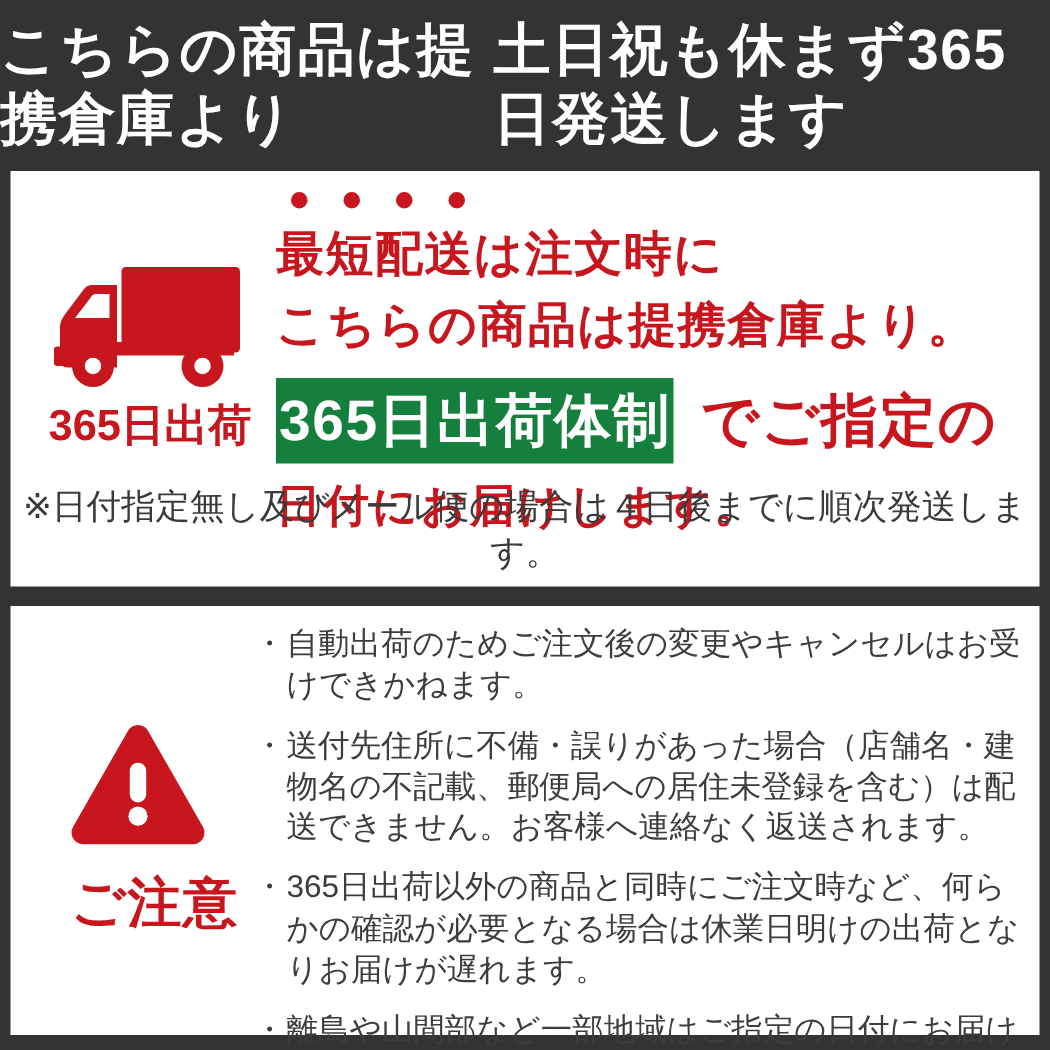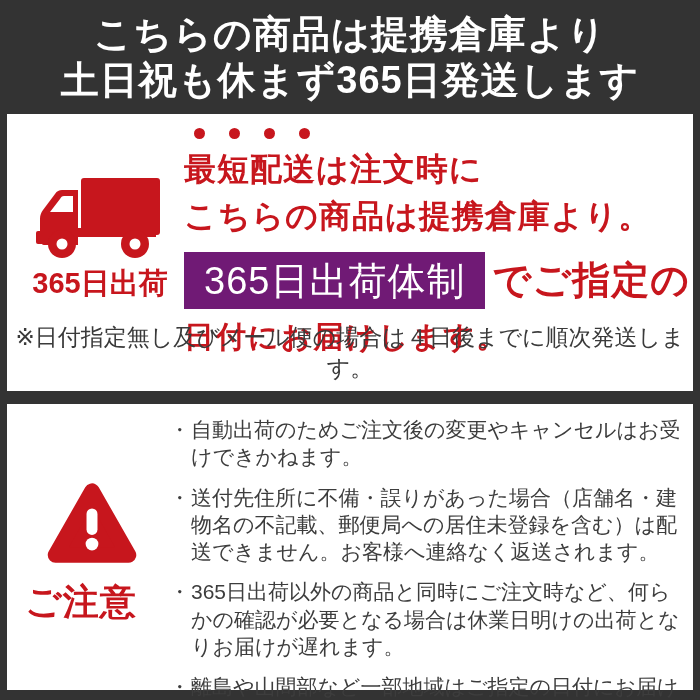--- a/index.html
+++ b/index.html
@@ -4,45 +4,45 @@
 <style>
   html,body{margin:0;padding:0;background:#ffffff;}
   .poster{
     position:relative;width:700px;height:700px;background:#333333;
     font-family:"Liberation Sans","DejaVu Sans",sans-serif;
     overflow:hidden;
   }
   
   .banner{
     position:absolute;top:0;left:0;right:0;height:114px;
-    display:flex;flex-direction:column;justify-content:center;align-items:center;
+    display:flex;justify-content:center;align-items:center;
     color:#ffffff;font-weight:bold;font-size:38px;line-height:1.22;letter-spacing:1px;
   }
   
   .panel{position:absolute;left:7px;right:7px;background:#ffffff;}
   .panel-shipping{top:114px;height:277px;}
   .panel-caution{top:404px;height:286px;}
   
   .truck-wrap{position:absolute;left:17px;top:64px;width:152px;text-align:center;}
   .truck-wrap svg{display:block;margin:0 auto;}
   .truck-label{margin-top:4px;color:#c7161d;font-weight:bold;font-size:29px;letter-spacing:0;}
   .ship-col{position:absolute;left:177px;top:14px;}
   .dots{display:flex;gap:24px;margin:0 0 7px 10px;}
   .dot{width:11px;height:11px;border-radius:50%;background:#c7161d;}
   .h1{color:#c7161d;font-weight:bold;font-size:32px;line-height:47px;letter-spacing:1px;white-space:nowrap;}
   .box-row{display:flex;align-items:center;margin-top:12px;white-space:nowrap;}
-  .hl-box{background:#701a75;color:#ffffff;font-weight:normal;font-size:38px;line-height:1;padding:10px 20px 9px;letter-spacing:1px;}
-  .hl-suffix{color:#c7161d;font-weight:bold;font-size:38px;margin-left:7px;letter-spacing:1px;}
+  .hl-box{background:#15803d;color:#ffffff;font-weight:bold;font-size:38px;line-height:1;padding:10px 2px 9px;letter-spacing:1px;}
+  .hl-suffix{color:#c7161d;font-weight:bold;font-size:38px;margin-left:18px;letter-spacing:1px;}
   .h2{color:#c7161d;font-weight:bold;font-size:30px;margin-top:8px;letter-spacing:2px;white-space:nowrap;}
   .note{
     position:absolute;left:0;right:0;bottom:7px;text-align:center;
     color:#3a3a3a;font-size:23px;letter-spacing:0;
   }
   
-  .caution-left{position:absolute;left:18px;top:78px;width:134px;text-align:left;}
+  .caution-left{position:absolute;left:18px;top:78px;width:134px;text-align:right;}
   .caution-left svg{display:block;margin:0 auto;}
   .caution-label{margin-top:12px;color:#c7161d;font-weight:bold;font-size:36px;letter-spacing:1px;}
   .caution-list{position:absolute;left:162px;top:12px;width:514px;list-style:none;margin:0;padding:0;}
   .caution-list li{
     display:flex;color:#3d3d3d;font-size:21px;line-height:1.3;
     margin-bottom:13px;
   }
   .mk{flex:0 0 22px;}
 </style>
 </head>

